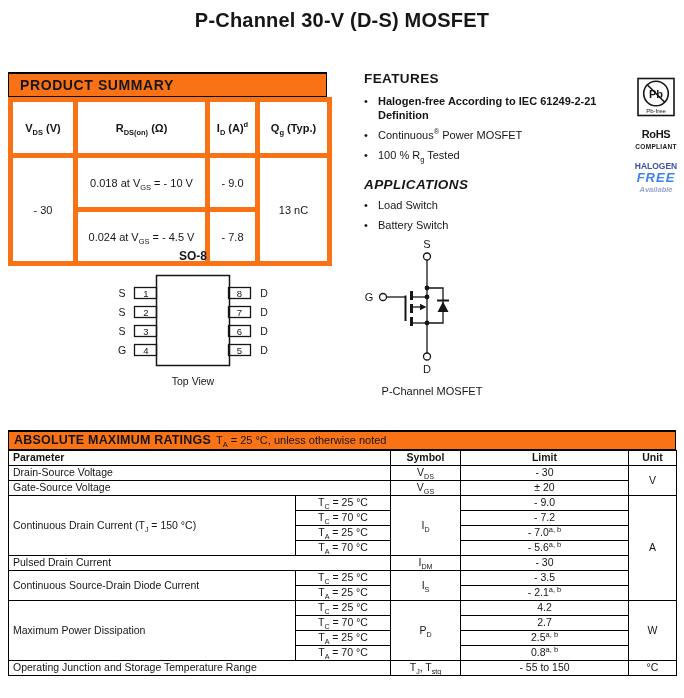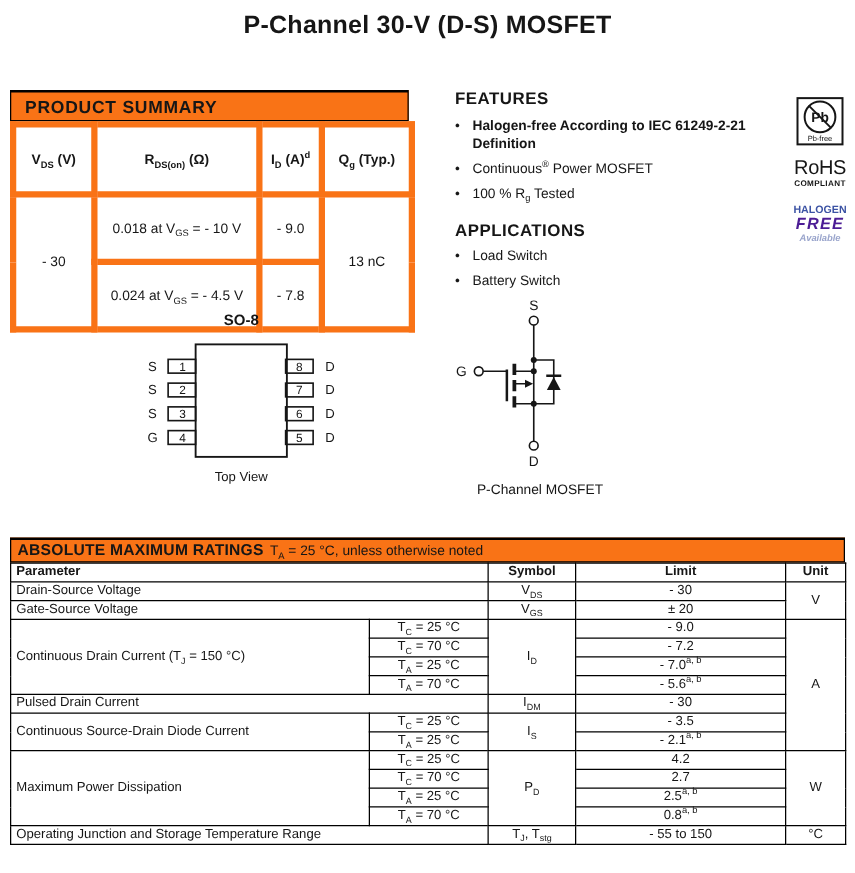--- a/index.html
+++ b/index.html
@@ -23,28 +23,28 @@
   .ps-table th,.ps-table td{border:5px solid #f97316;text-align:center;font-size:11px;padding:14px 2px;}
   .ps-table th{height:23px;font-weight:bold;}
   .ps-table td{height:21px;}
 
   
   .feat-block{position:absolute;left:364px;top:71px;width:262px;}
   .sec-heading{font-size:13.5px;font-weight:bold;letter-spacing:0.4px;}
   .bullet-row{display:flex;gap:9px;font-size:11px;line-height:14px;margin-top:6px;}
   .bullet-row .bt{width:5px;flex:none;}
   .bold{font-weight:bold;}
-  .apps-heading{margin-top:15px;}
+  .apps-heading{margin-top:15px;font-style:italic;}
 
   
   .badge-col{position:absolute;left:629px;top:77px;width:54px;text-align:center;}
-  .rohs{font-size:16px;font-weight:normal;letter-spacing:-0.3px;margin-top:4px;line-height:16px;}
+  .rohs{font-size:11px;font-weight:bold;letter-spacing:-0.3px;margin-top:4px;line-height:16px;}
   .compliant{font-size:6.5px;font-weight:bold;letter-spacing:0.3px;margin-top:1px;}
   .halogen{font-size:8.5px;font-weight:bold;color:#3c53a4;margin-top:12px;line-height:9px;}
-  .free{font-size:13px;font-weight:bold;font-style:italic;color:#4c1d95;letter-spacing:1px;line-height:14px;}
+  .free{font-size:13px;font-weight:bold;font-style:italic;color:#3b82f6;letter-spacing:1px;line-height:14px;}
   .available{font-size:7.5px;font-style:italic;font-weight:bold;color:#9aa5cc;line-height:9px;}
 
   
   .so8-fig{position:absolute;left:112px;top:244px;}
   .mosfet-fig{position:absolute;left:350px;top:237px;}
   svg text{font-family:"Liberation Sans",sans-serif;fill:#161616;}
 
   
   .amr-block{position:absolute;left:8px;top:430px;width:668px;}
   .amr-bar{height:17px;line-height:17px;font-size:12.5px;letter-spacing:0.2px;padding-left:5px;}

